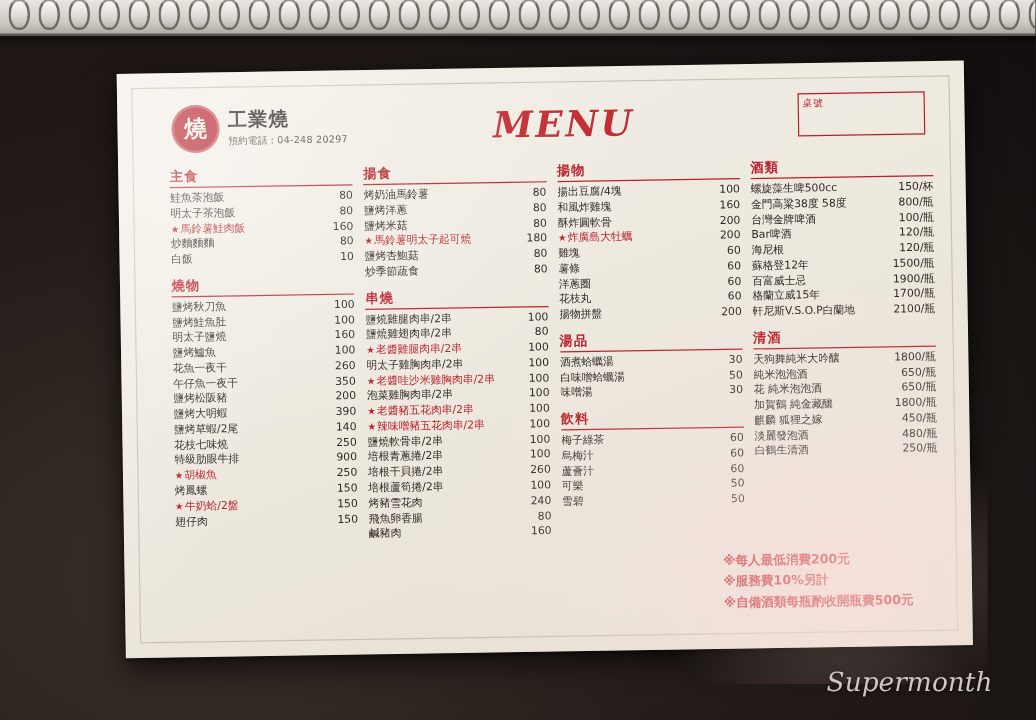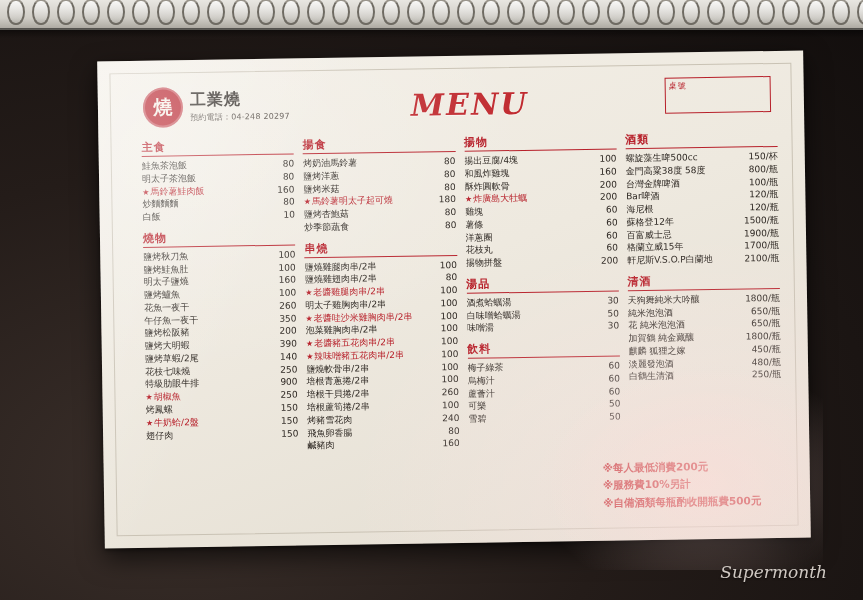--- a/index.html
+++ b/index.html
@@ -105,21 +105,21 @@
   .star{color:#b7202a;font-size:8px;margin-right:1px;}
   
   .notes{
     position:absolute;left:486px;bottom:16px;width:206px;
     color:#c0262c;font-size:10.5px;line-height:1.65;font-weight:bold;
   }
   
   #watermark{
     position:absolute;right:36px;bottom:18px;
     color:#cfc8c2;font-family:"DejaVu Serif","Liberation Serif",serif;
-    font-style:italic;font-size:17px;
+    font-style:italic;font-size:22px;
     text-shadow:0 1px 2px rgba(0,0,0,.6);
   }
   
   #glare{
     position:absolute;right:40px;bottom:30px;width:300px;height:220px;
     background:radial-gradient(ellipse at 60% 60%, rgba(255,216,210,.35), rgba(255,216,210,0) 65%);
     pointer-events:none;
   }
 </style>
 </head>

